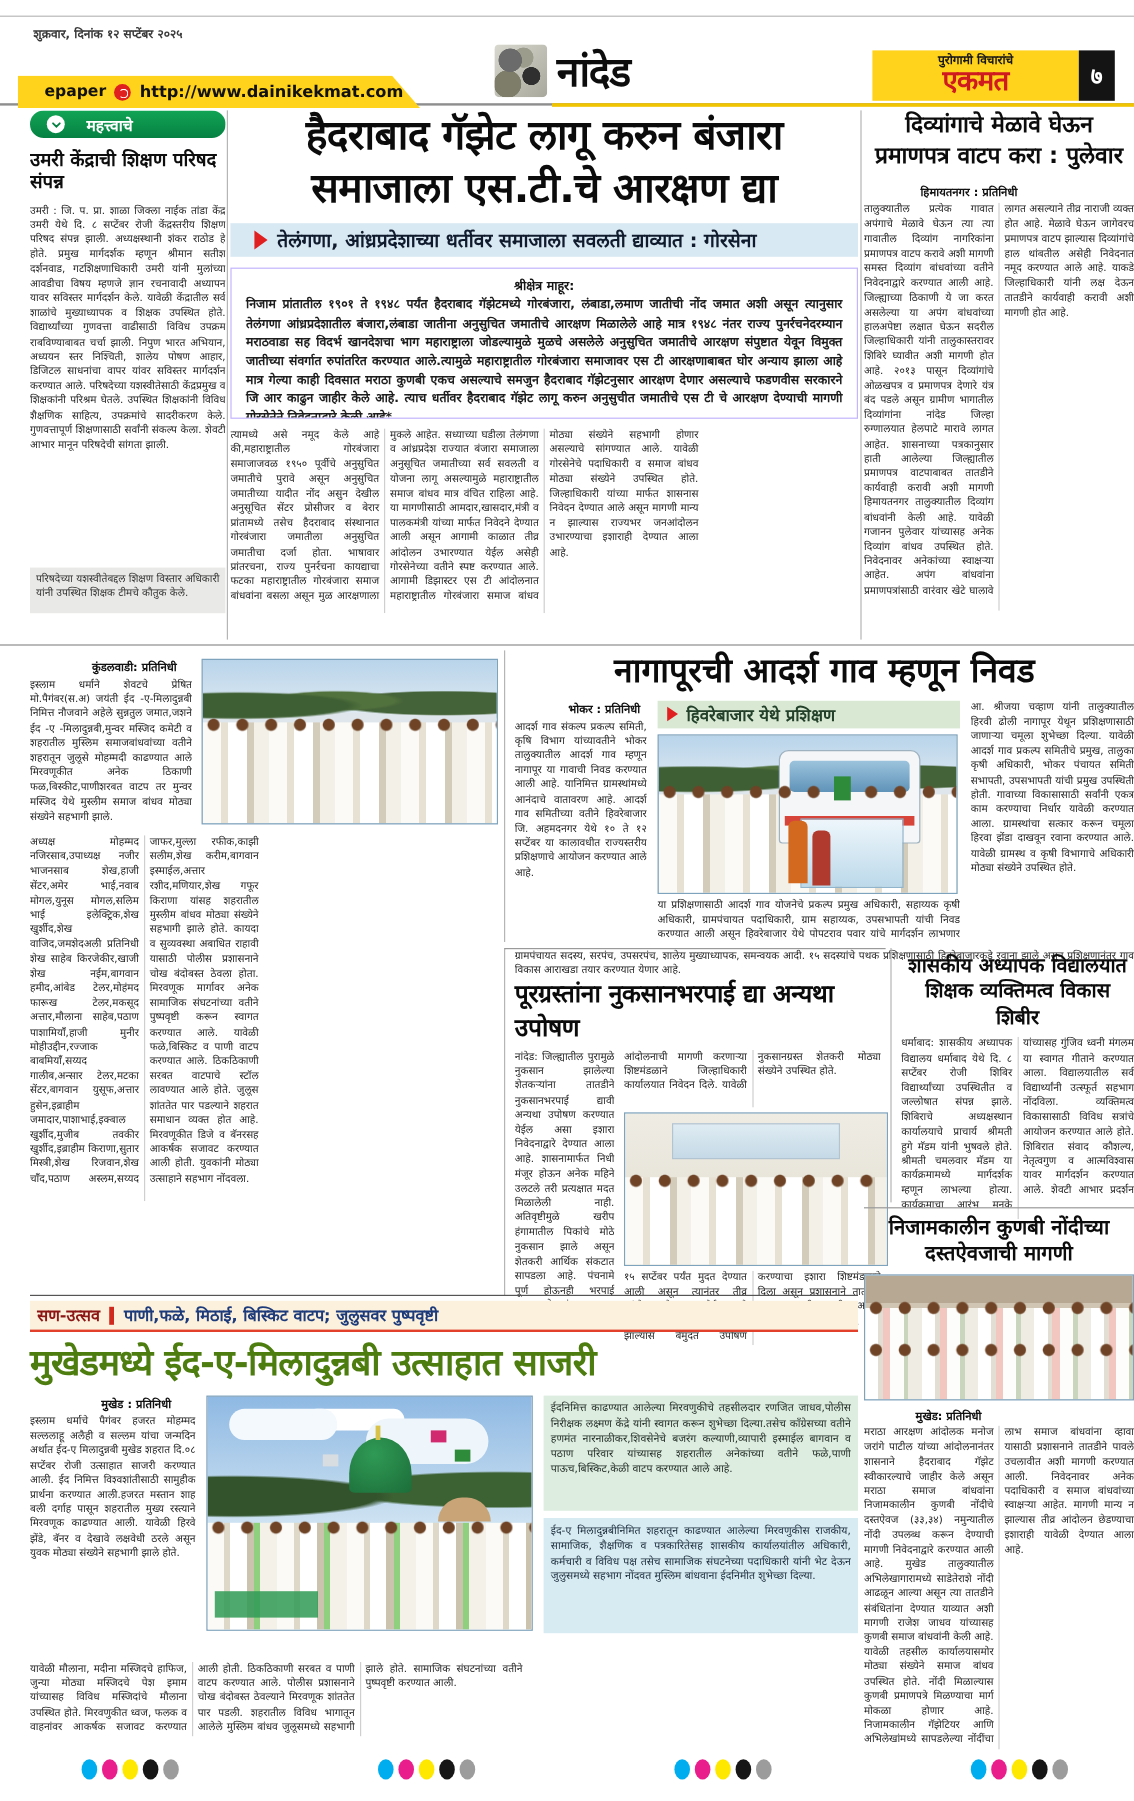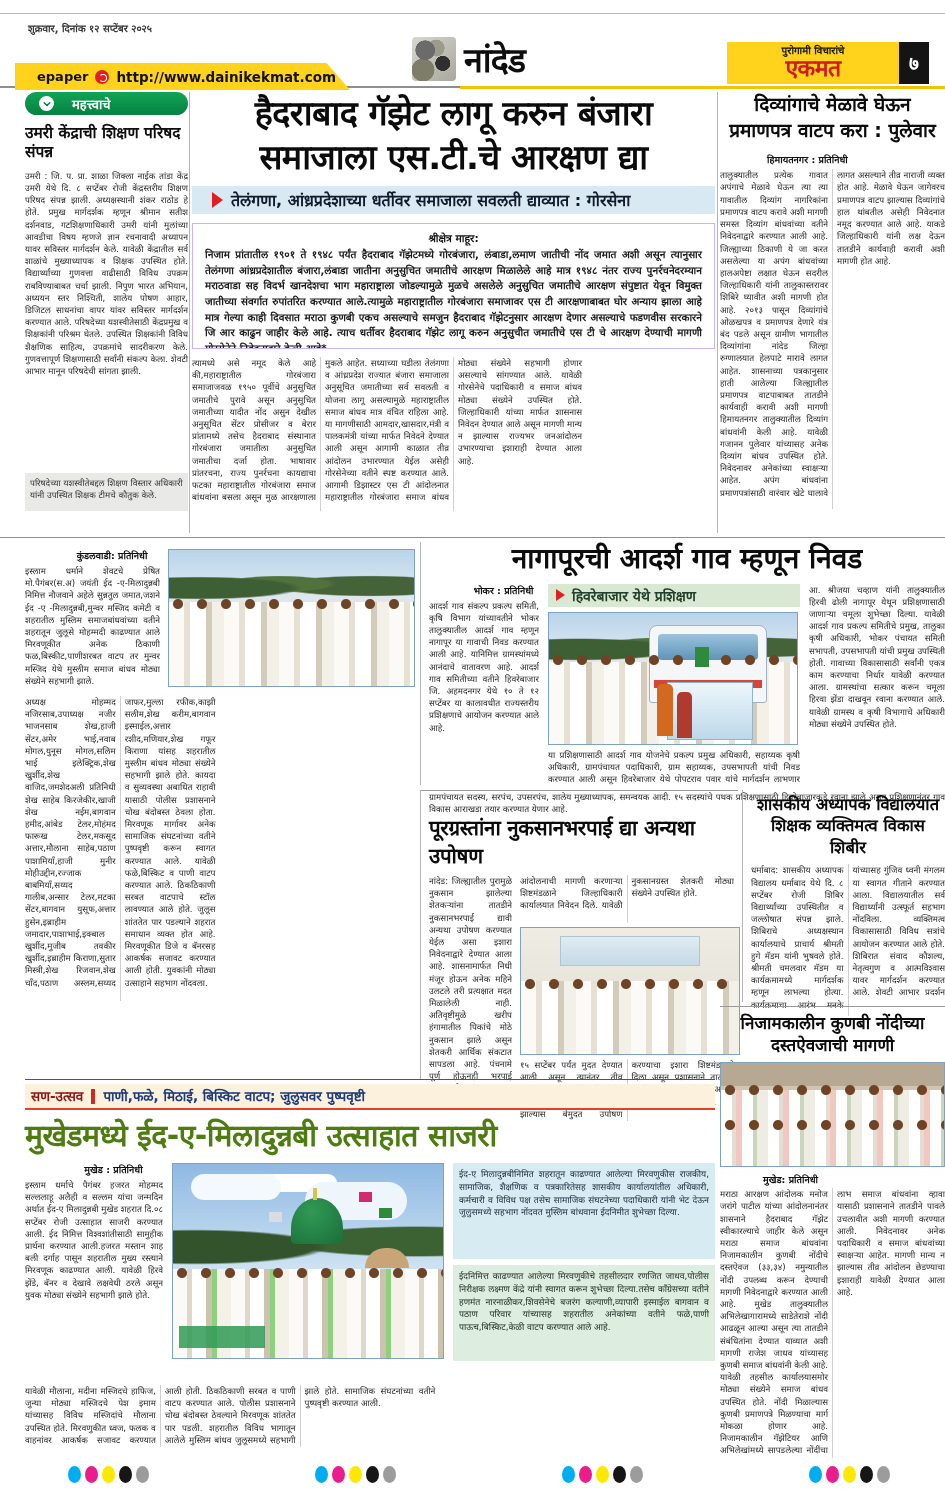--- a/index.html
+++ b/index.html
@@ -354,22 +354,22 @@
         <div class="dome"></div>
         <div class="flag f1"></div>
         <div class="flag f2"></div>
         <div class="flag f3"></div>
         <div class="crowd2"></div>
         <div class="umbrella"></div>
         <div class="heads" style="top:52%;"></div>
         <div class="gbanner"></div>
       </div>
       <div class="mukh-c3">
+        <div class="note green">ईदनिमित्त काढण्यात आलेल्या मिरवणुकीचे तहसीलदार रणजित जाधव,पोलीस निरीक्षक लक्ष्मण केंद्रे यांनी स्वागत करून शुभेच्छा दिल्या.तसेच काँग्रेसच्या वतीने हणमंत नारनाळीकर,शिवसेनेचे बजरंग कल्याणी,व्यापारी इस्माईल बागवान व पठाण परिवार यांच्यासह शहरातील अनेकांच्या वतीने फळे,पाणी पाऊच,बिस्किट,केळी वाटप करण्यात आले आहे.</div>
         <div class="note blue">ईद-ए मिलादुन्नबीनिमित शहरातून काढण्यात आलेल्या मिरवणुकीस राजकीय, सामाजिक, शैक्षणिक व पत्रकारितेसह शासकीय कार्यालयांतील अधिकारी, कर्मचारी व विविध पक्ष तसेच सामाजिक संघटनेच्या पदाधिकारी यांनी भेट देऊन जुलुसमध्ये सहभाग नोंदवत मुस्लिम बांधवाना ईदनिमीत शुभेच्छा दिल्या.</div>
-        <div class="note green">ईदनिमित्त काढण्यात आलेल्या मिरवणुकीचे तहसीलदार रणजित जाधव,पोलीस निरीक्षक लक्ष्मण केंद्रे यांनी स्वागत करून शुभेच्छा दिल्या.तसेच काँग्रेसच्या वतीने हणमंत नारनाळीकर,शिवसेनेचे बजरंग कल्याणी,व्यापारी इस्माईल बागवान व पठाण परिवार यांच्यासह शहरातील अनेकांच्या वतीने फळे,पाणी पाऊच,बिस्किट,केळी वाटप करण्यात आले आहे.</div>
       </div>
     </div>
     <div class="mukh-bottom body-txt cols5">यावेळी मौलाना, मदीना मस्जिदचे हाफिज, जुन्या मोठ्या मस्जिदचे पेश इमाम यांच्यासह विविध मस्जिदांचे मौलाना उपस्थित होते. मिरवणुकीत ध्वज, फलक व वाहनांवर आकर्षक सजावट करण्यात आली होती. ठिकठिकाणी सरबत व पाणी वाटप करण्यात आले. पोलीस प्रशासनाने चोख बंदोबस्त ठेवल्याने मिरवणूक शांततेत पार पडली. शहरातील विविध भागातून आलेले मुस्लिम बांधव जुलूसमध्ये सहभागी झाले होते. सामाजिक संघटनांच्या वतीने पुष्पवृष्टी करण्यात आली.</div>
   </div>
 
   <div class="marks">
     <div class="dotset">
       <span class="dot dc"></span>
         <span class="dot dm"></span>
         <span class="dot dy"></span>

